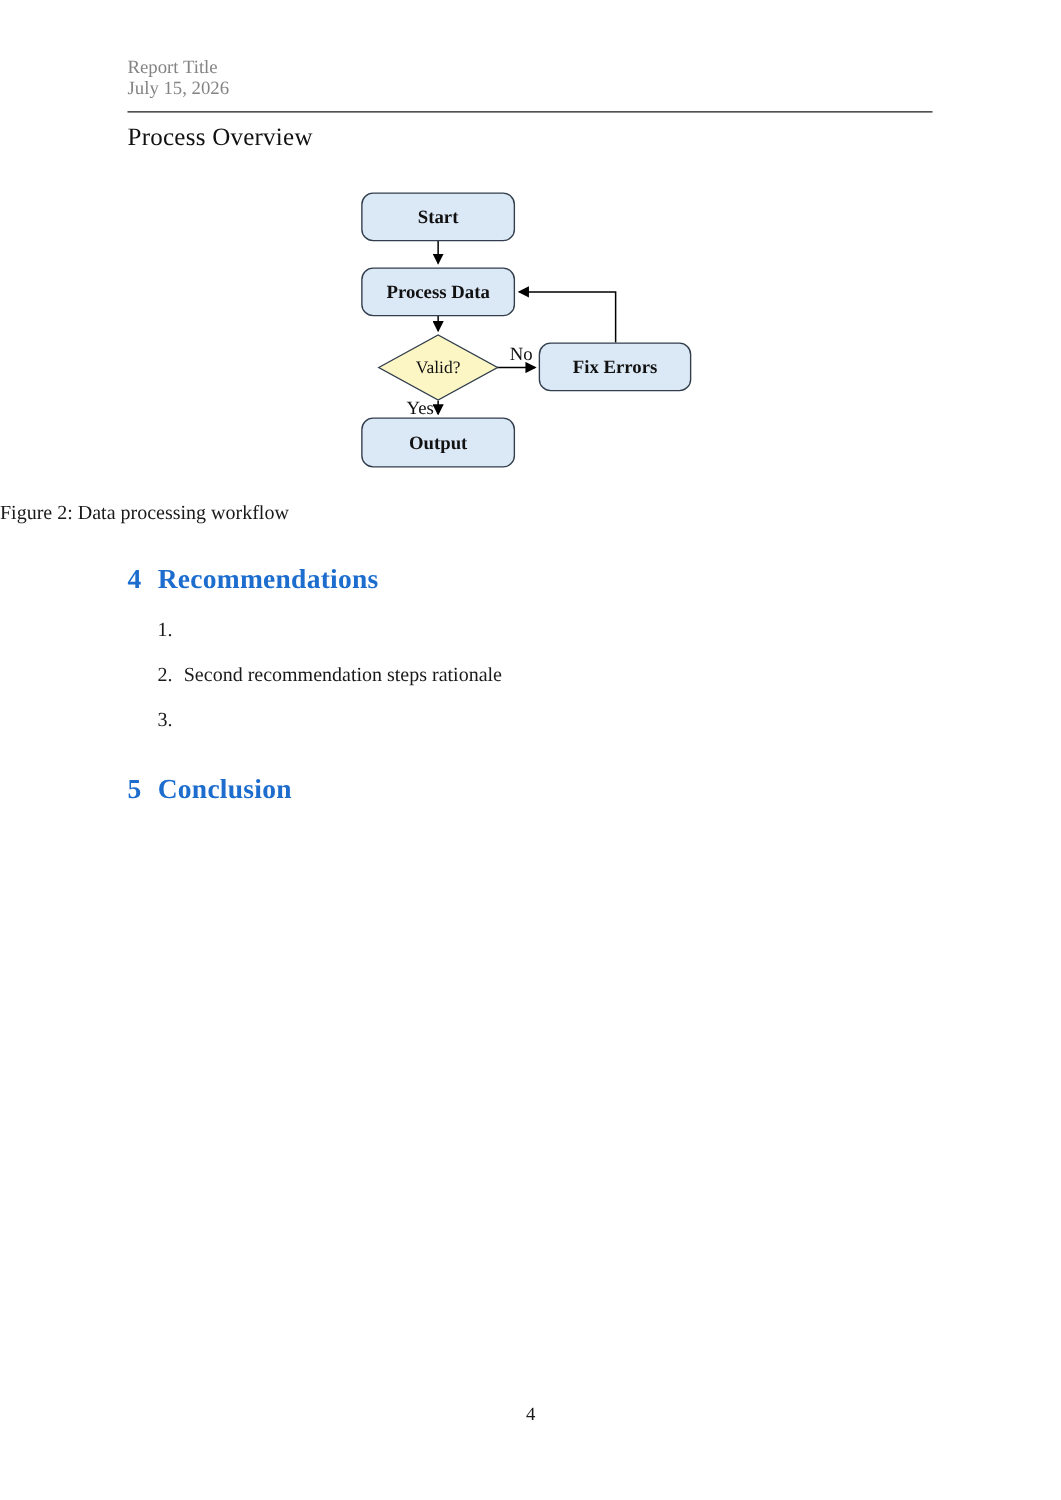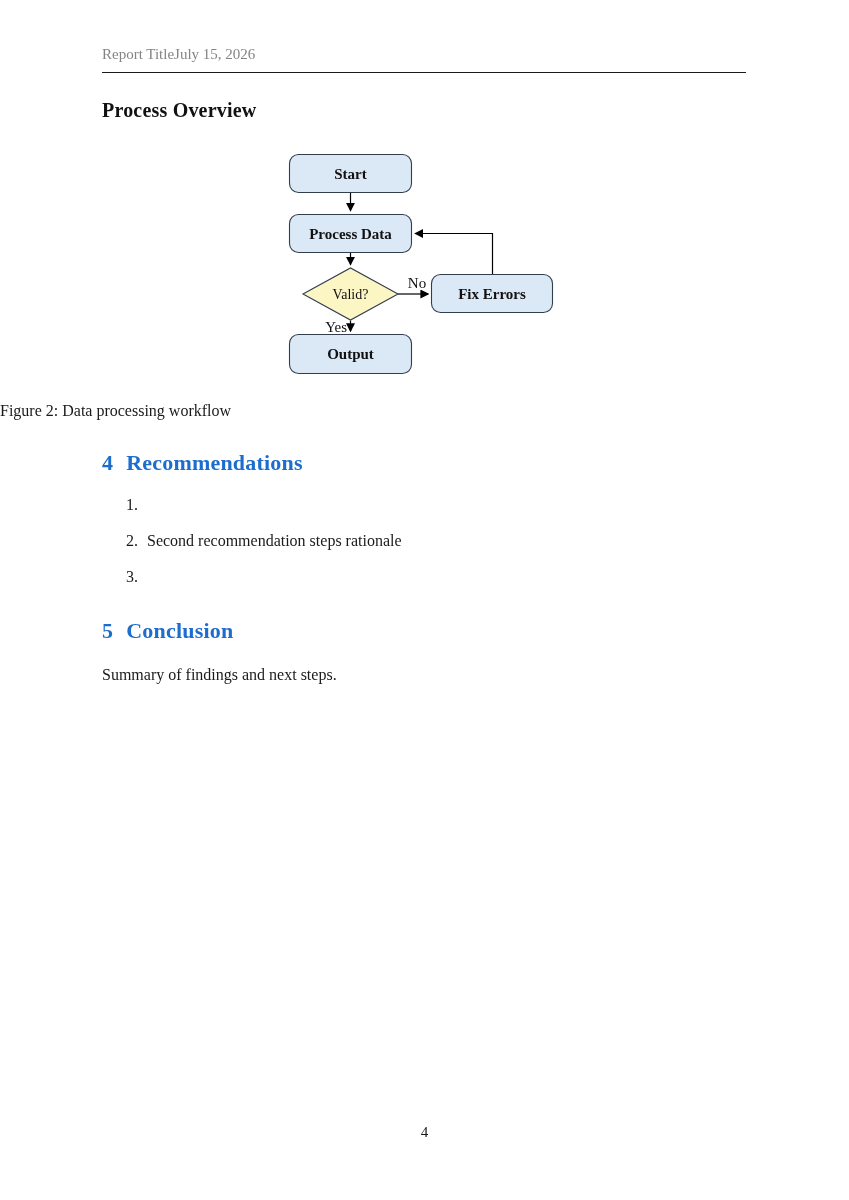--- a/index.html
+++ b/index.html
@@ -12,35 +12,36 @@
     color: #1a1a1a;
     overflow: hidden;
   }
   
   .page-header {
     position: absolute;
     left: 102px;
     right: 103px;
     top: 46px;
     display: flex;
-    justify-content: flex-start;
+    justify-content: flex-end;
     align-items: baseline;
     font-size: 15px;
     color: #848484;
     padding-bottom: 9px;
     border-bottom: 1.2px solid #1a1a1a;
+    flex-direction: column;
   }
   
   .subsection-title {
     position: absolute;
     left: 102px;
     top: 99px;
     margin: 0;
     font-size: 20px;
-    font-weight: bold;
+    font-weight: normal;
     color: #111111;
     letter-spacing: 0.2px;
   }
   
   .flowchart-wrap {
     position: absolute;
     left: 270px;
     top: 142px;
     width: 300px;
     height: 240px;
@@ -191,17 +192,16 @@
     <div class="enum-item">
       <span class="enum-number">3.</span>
     </div>
   </div>
 
   <h1 class="section-heading heading-conclusion">
     <span>5</span>
     <span>Conclusion</span>
   </h1>
 
-  <p class="body-paragraph">Summary of findings and next steps.</p>
 
   <div class="page-footer">4</div>
 
 </div>
 
 </body></html>

